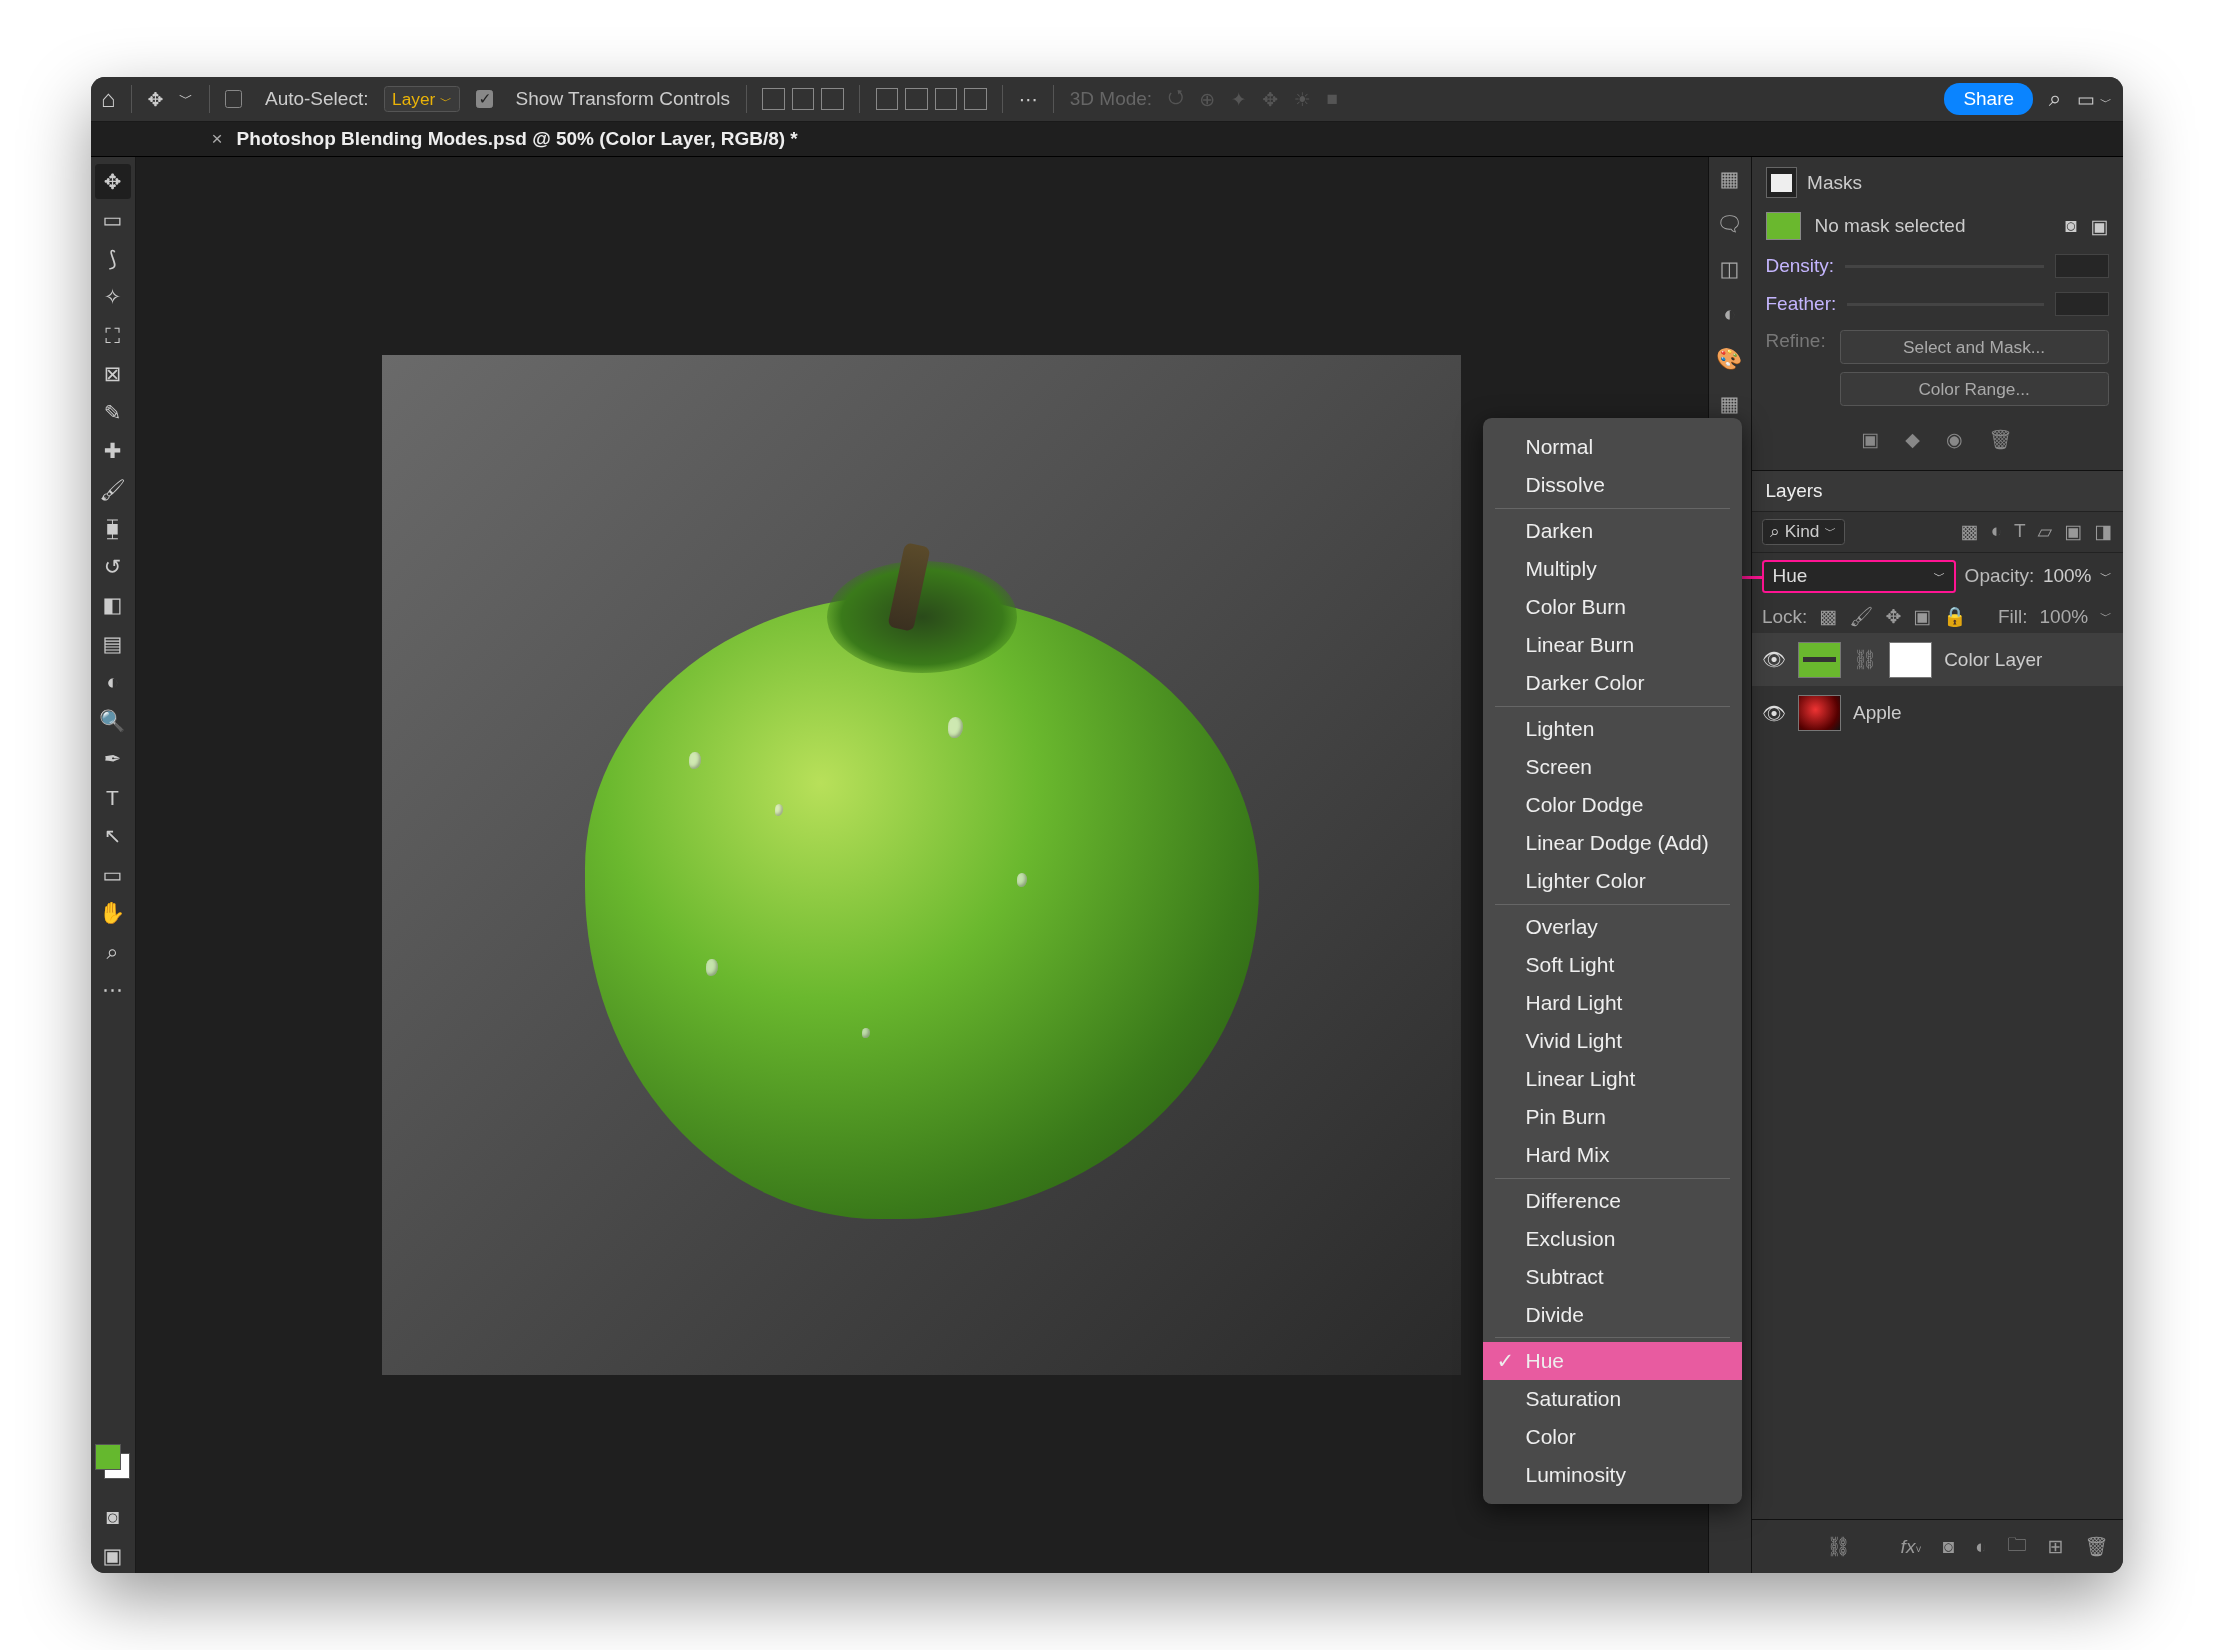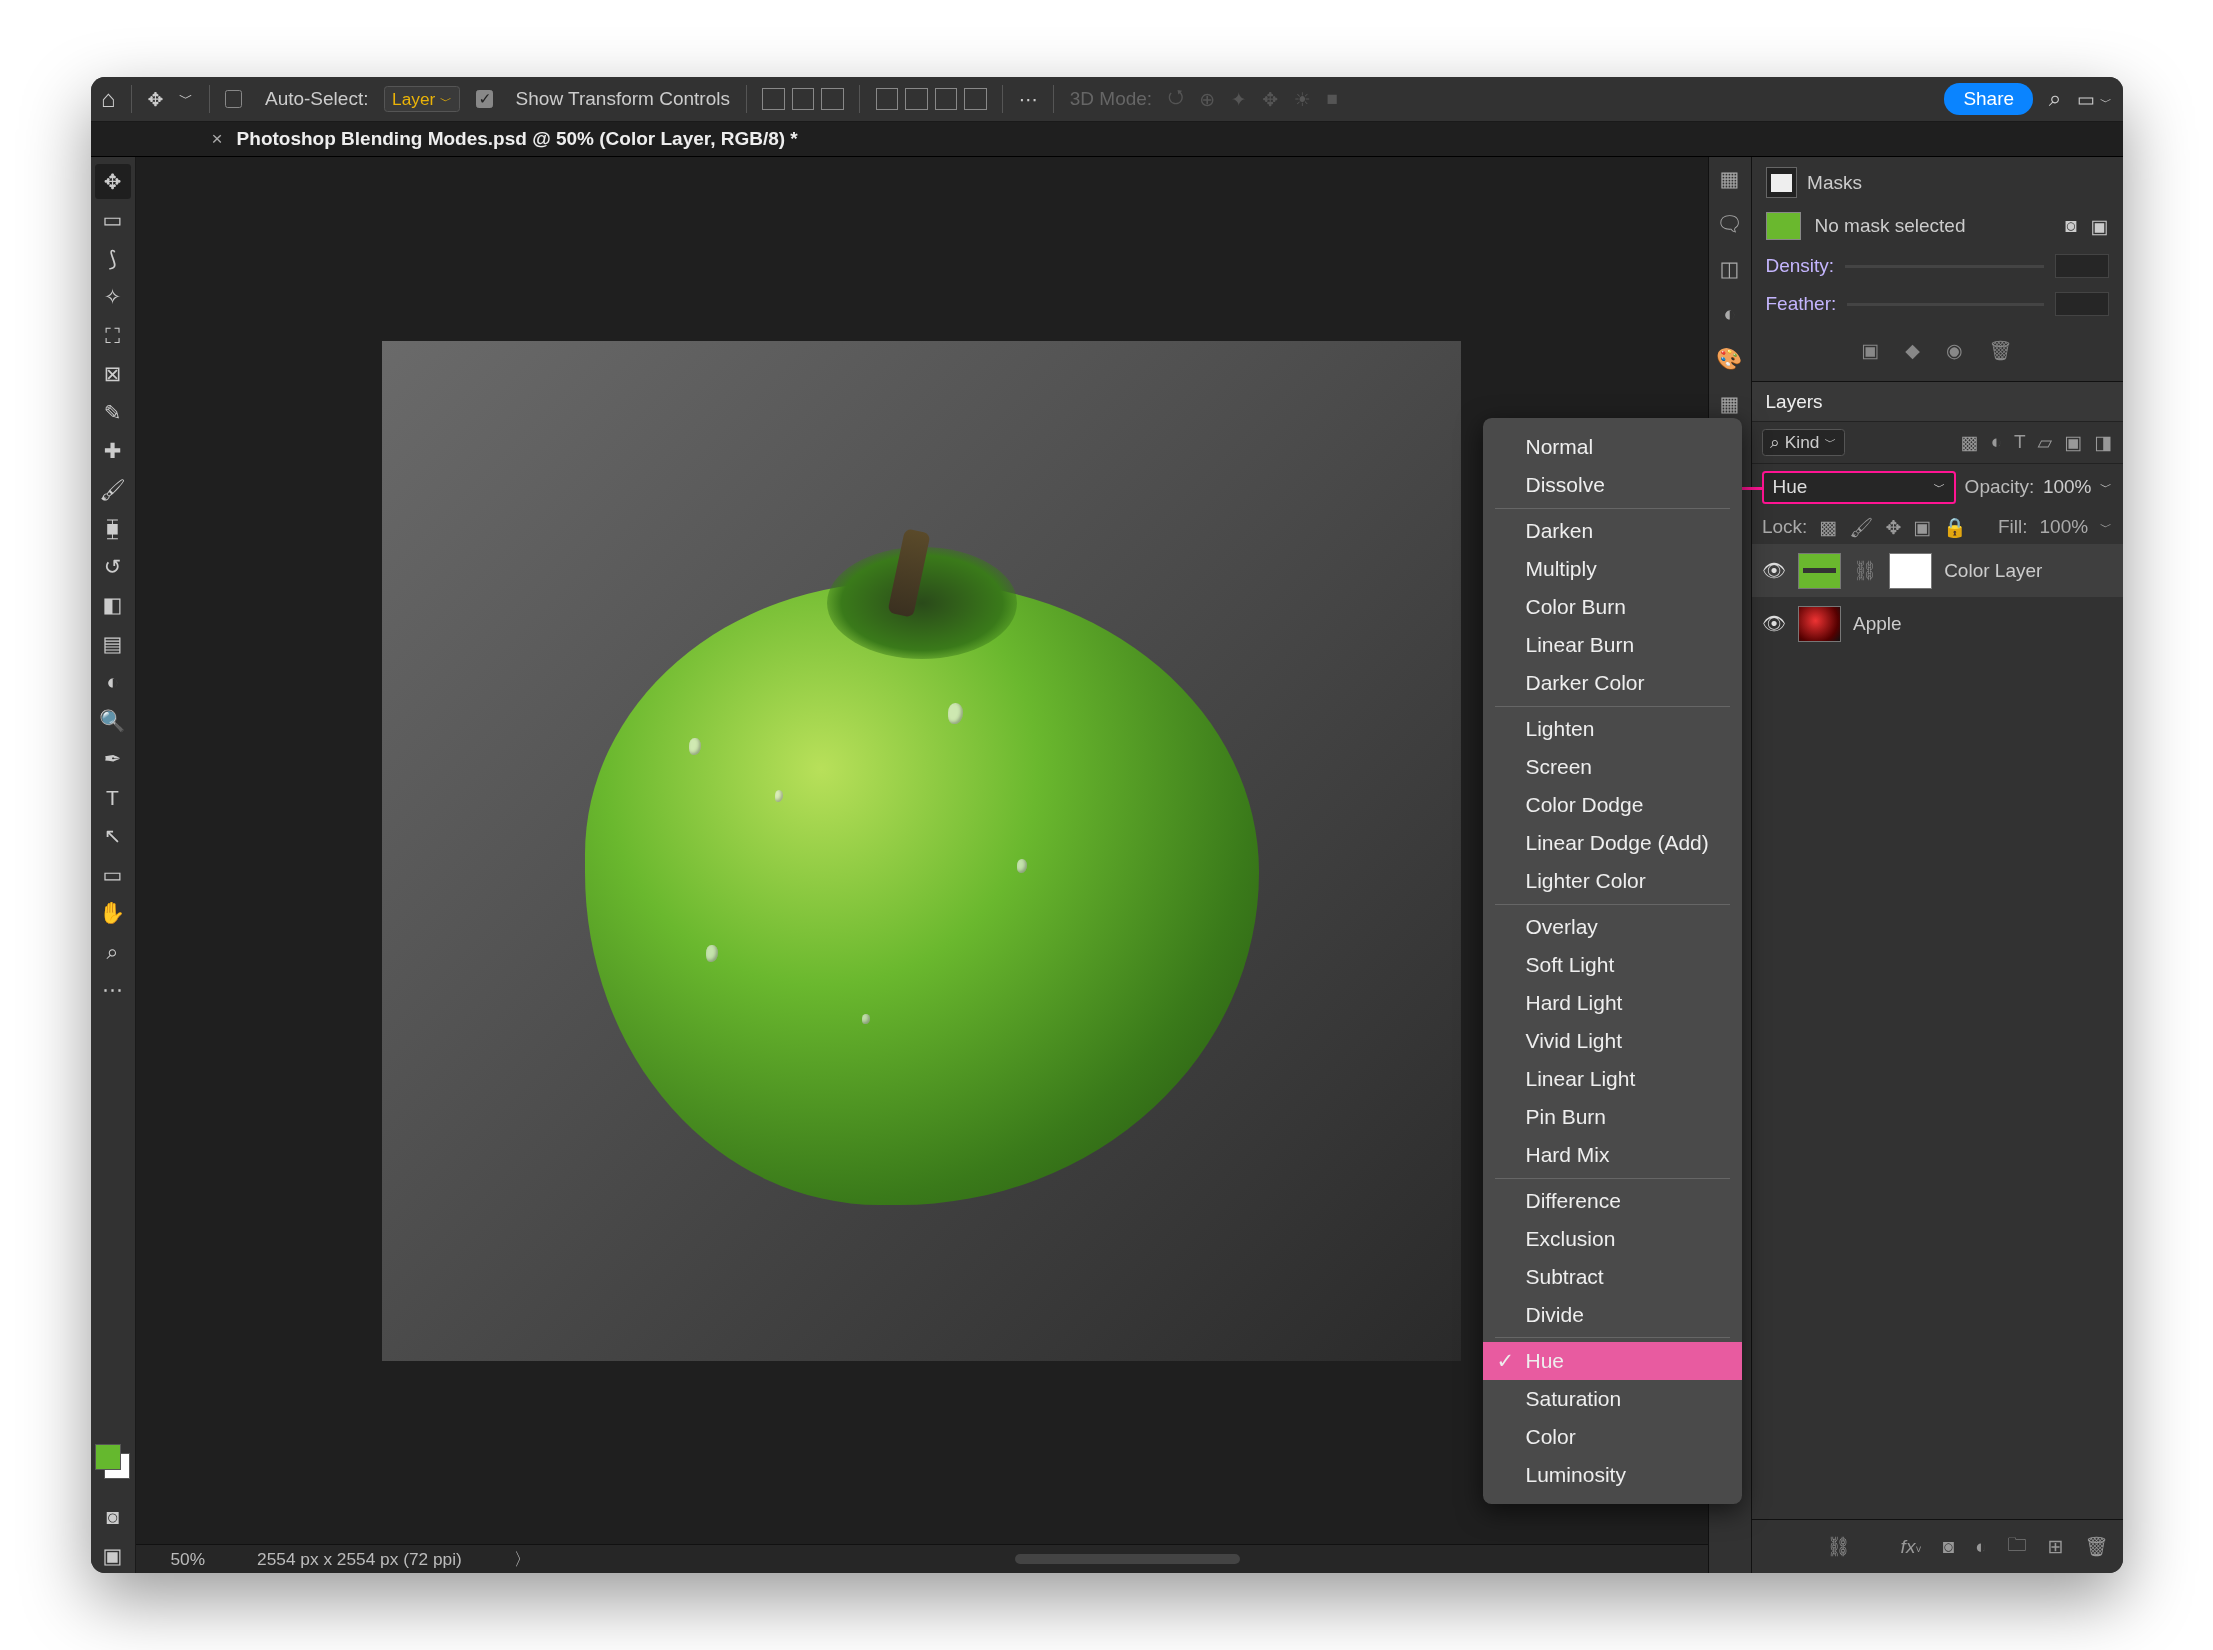--- a/index.html
+++ b/index.html
@@ -183,26 +183,20 @@
               <div class="droplet" style="top:156px;left:104px;"></div>
               <div class="droplet" style="top:208px;left:190px;width:8.6px;height:12px;"></div>
               <div class="droplet" style="top:121px;left:363px;width:15.6px;height:21px;"></div>
               <div class="droplet" style="top:277px;left:432px;width:10.4px;height:14px;"></div>
               <div class="droplet" style="top:363px;left:121px;"></div>
               <div class="droplet" style="top:432px;left:277px;width:8.6px;height:10.4px;"></div>
             </div>
           </div>
         </div>
       </div>
-      <div class="statusbar">
-        <span>50%</span>
-        <span>2554 px x 2554 px (72 ppi)</span>
-        <span>〉</span>
-        <div class="scroll"></div>
-      </div>
     </div>
 
     <div class="side-strip">
       <span>▦</span>
       <span>🗨</span>
       <span>◫</span>
       <span>◐</span>
       <span>🎨</span>
       <span>▦</span>
       <span>▤</span>
@@ -229,20 +223,27 @@
         <div class="slider-row">
           <span>Density:</span>
           <div class="track"></div>
           <div class="val"></div>
         </div>
         <div class="slider-row">
           <span>Feather:</span>
           <div class="track"></div>
           <div class="val"></div>
         </div>
+        <div style="display:flex; gap:14px; align-items:flex-start;">
+          <span style="color:#777;">Refine:</span>
+          <div style="flex:1; display:flex; flex-direction:column; gap:8.6px; align-items:stretch;">
+            <button class="btn-dark">Select and Mask...</button>
+            <button class="btn-dark">Color Range...</button>
+          </div>
+        </div>
         <div class="icon-row">
           <span>▣</span>
           <span>◆</span>
           <span>◉</span>
           <span>🗑</span>
         </div>
       </div>
 
       <div class="panel-tab">Layers</div>
       <div class="layers-header">

